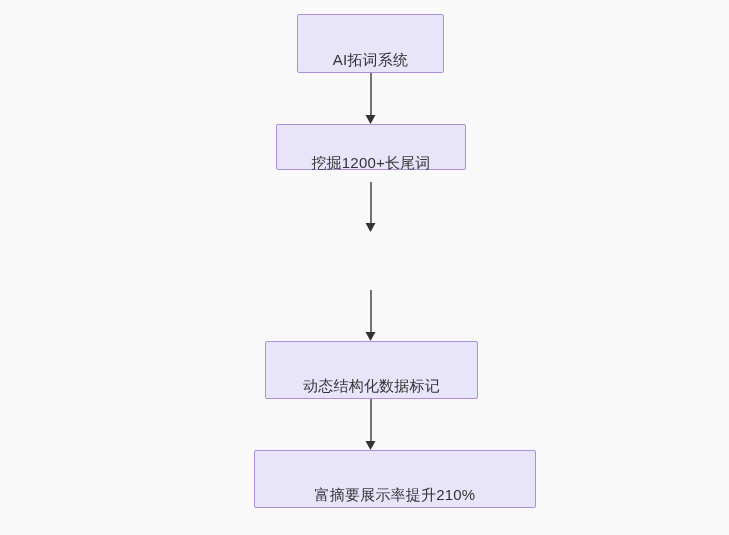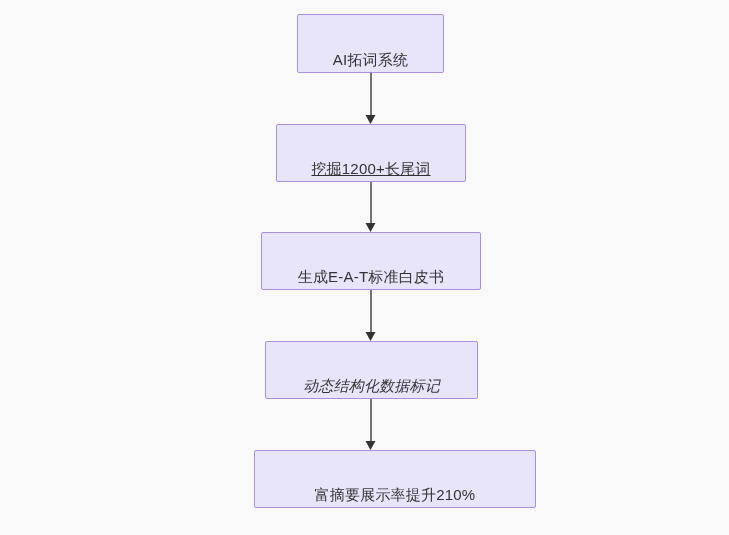--- a/index.html
+++ b/index.html
@@ -59,23 +59,23 @@
     width: 0;
     height: 0;
     border-left: 5.5px solid transparent;
     border-right: 5.5px solid transparent;
     border-top: 9px solid #333333;
     transform: translateX(-5.5px);
   }
 
   
   #node-0 { left: 297px; top: 14px;  width: 147px; height: 59px; }
-  #node-1 { left: 276px; top: 124px; width: 190px; height: 58px; text-decoration: underline; }
+  #node-1 { left: 276px; top: 124px; width: 190px; height: 46px; }
   #node-2 { left: 261px; top: 232px; width: 220px; height: 58px; }
-  #node-3 { left: 265px; top: 341px; width: 213px; height: 58px; font-style: italic; }
+  #node-3 { left: 265px; top: 341px; width: 213px; height: 58px; }
   #node-4 { left: 254px; top: 450px; width: 282px; height: 58px; }
 
   
   #edge-0 { left: 370.5px; top: 73px; }
   #edge-0 .edge-line  { height: 42px; }
   #edge-0 .edge-arrow { top: 42px; }
 
   #edge-1 { left: 370.5px; top: 182px; }
   #edge-1 .edge-line  { height: 41px; }
   #edge-1 .edge-arrow { top: 41px; }
@@ -104,23 +104,20 @@
 
   <div class="node" id="node-1">
     <span class="node-label">挖掘1200+长尾词</span>
   </div>
 
   <div class="edge" id="edge-1">
     <div class="edge-line"></div>
     <div class="edge-arrow"></div>
   </div>
 
-  <div class="node" id="node-2">
-    <span class="node-label">生成E-A-T标准白皮书</span>
-  </div>
 
   <div class="edge" id="edge-2">
     <div class="edge-line"></div>
     <div class="edge-arrow"></div>
   </div>
 
   <div class="node" id="node-3">
     <span class="node-label">动态结构化数据标记</span>
   </div>
 

